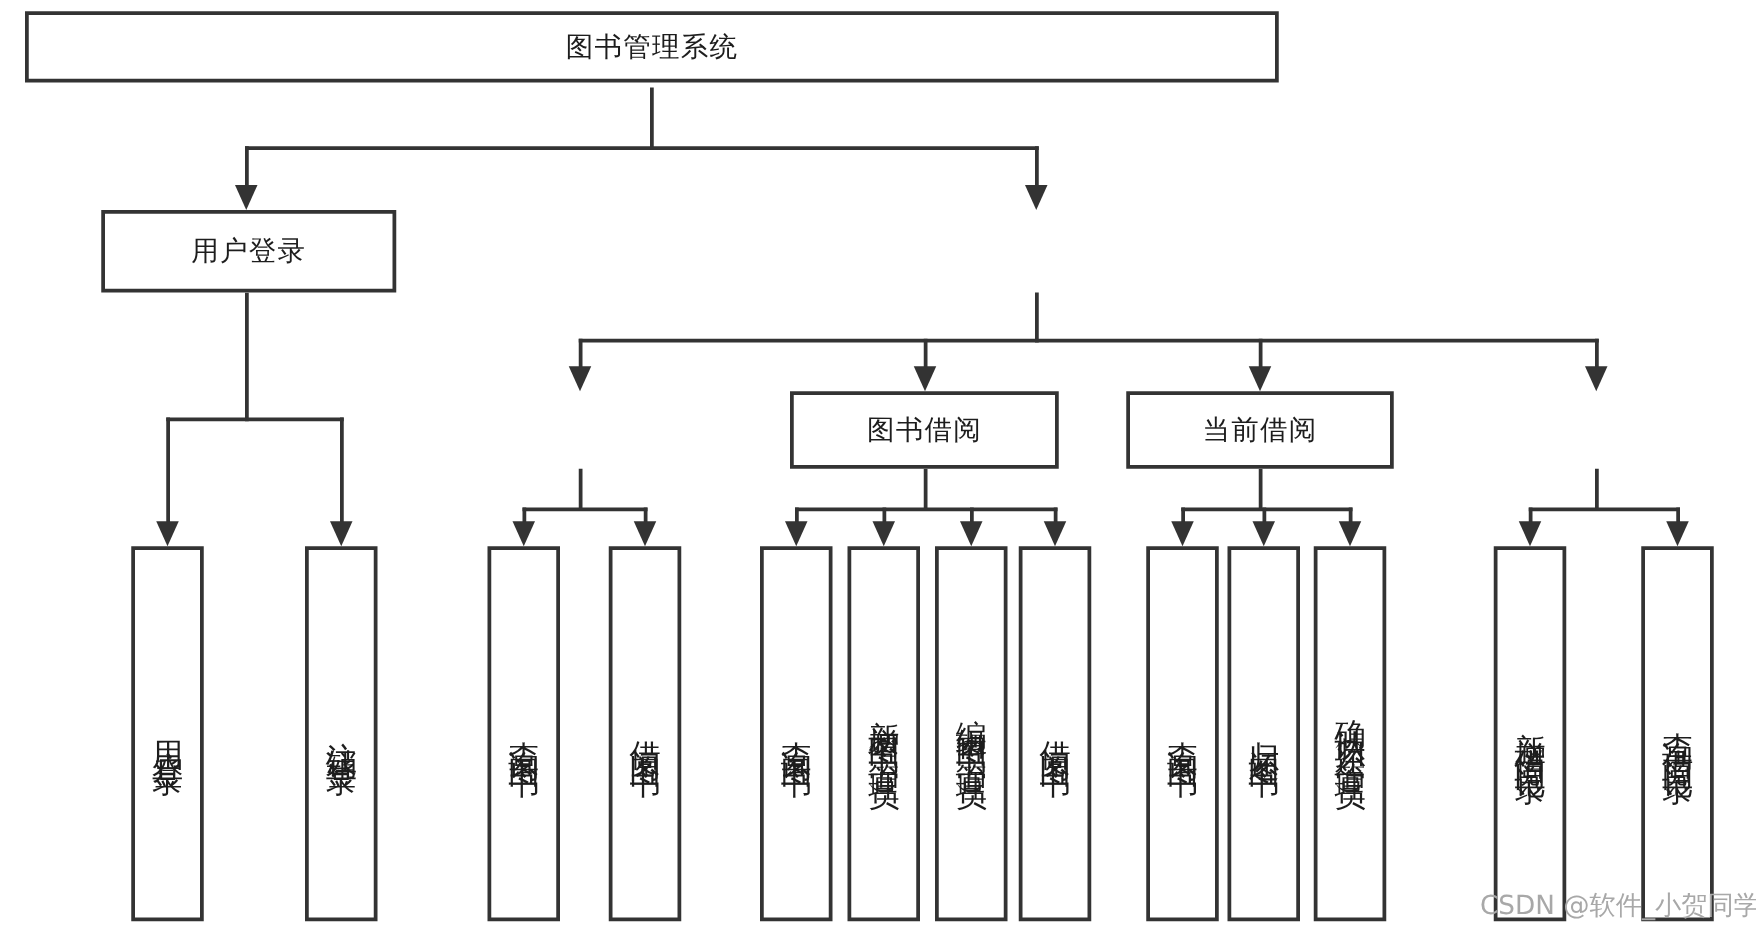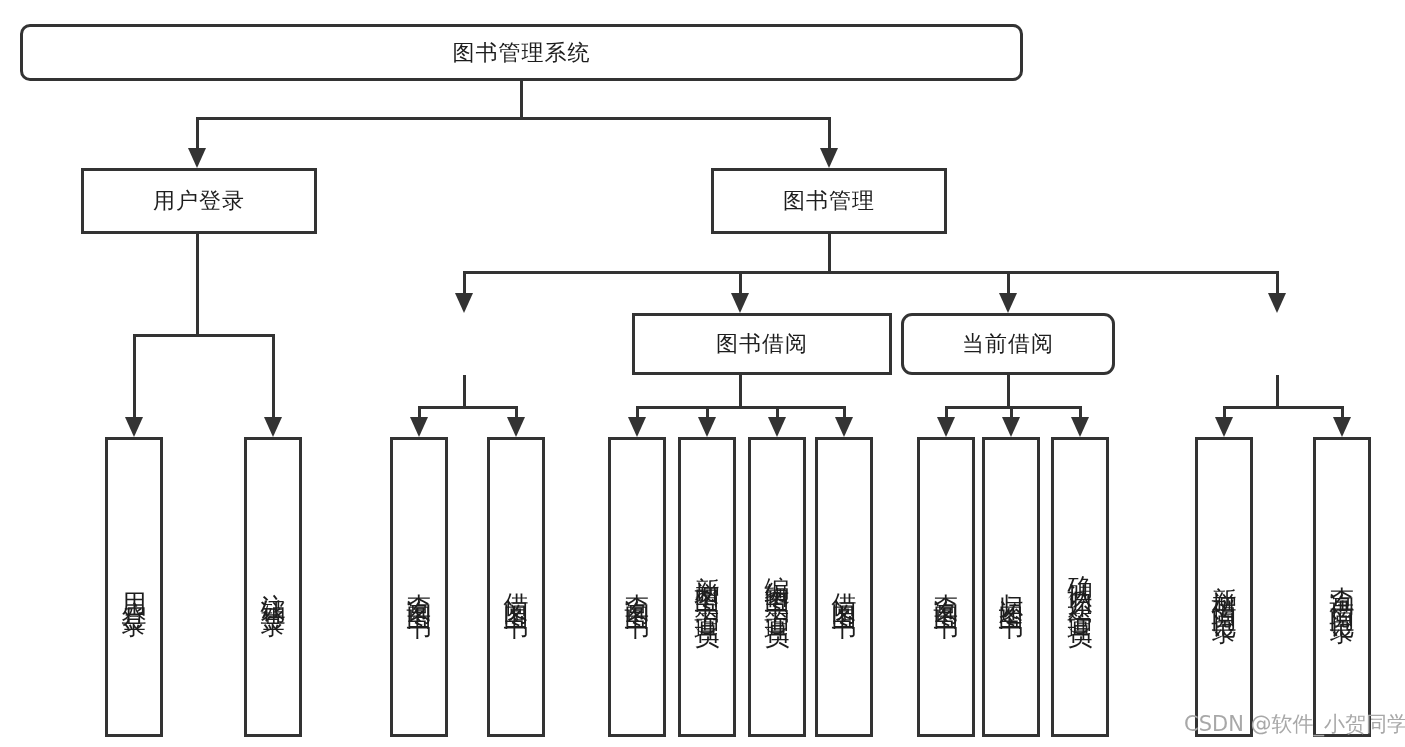--- a/index.html
+++ b/index.html
@@ -29,60 +29,57 @@
   .watermark{
     position:absolute;left:1184px;top:710px;
     font-size:21px;color:#a8a8a8;z-index:6;white-space:nowrap;
   }
 </style>
 </head>
 <body>
 
 <div id="canvas">
 
-  <div class="box" style="left:20px;top:24px;width:1003px;height:57px;border-radius:10px;">
+  <div class="box" style="left:20px;top:9px;width:1003px;height:57px;">
     <span class="hlabel">图书管理系统</span>
   </div>
 
   <div class="vline" style="left:520px;top:70px;height:49px;"></div>
   <div class="hline" style="left:196px;top:117px;width:635px;"></div>
   <div class="vline" style="left:196px;top:117px;height:35px;"></div>
   <div class="ahead" style="left:188px;top:148px;"></div>
   <div class="vline" style="left:828px;top:117px;height:35px;"></div>
   <div class="ahead" style="left:820px;top:148px;"></div>
 
   <div class="box" style="left:81px;top:168px;width:236px;height:66px;">
     <span class="hlabel">用户登录</span>
-  </div>
-  <div class="box" style="left:711px;top:168px;width:236px;height:66px;">
-    <span class="hlabel">图书管理</span>
   </div>
 
   <div class="vline" style="left:196px;top:234px;height:103px;"></div>
   <div class="hline" style="left:133px;top:334px;width:142px;"></div>
   <div class="vline" style="left:133px;top:334px;height:85px;"></div>
   <div class="ahead" style="left:125px;top:417px;"></div>
   <div class="vline" style="left:272px;top:334px;height:85px;"></div>
   <div class="ahead" style="left:264px;top:417px;"></div>
 
   <div class="vline" style="left:828px;top:234px;height:40px;"></div>
   <div class="hline" style="left:463px;top:271px;width:816px;"></div>
   <div class="vline" style="left:463px;top:271px;height:26px;"></div>
   <div class="ahead" style="left:455px;top:293px;"></div>
   <div class="vline" style="left:739px;top:271px;height:26px;"></div>
   <div class="ahead" style="left:731px;top:293px;"></div>
   <div class="vline" style="left:1007px;top:271px;height:26px;"></div>
   <div class="ahead" style="left:999px;top:293px;"></div>
   <div class="vline" style="left:1276px;top:271px;height:26px;"></div>
   <div class="ahead" style="left:1268px;top:293px;"></div>
 
-  <div class="box" style="left:632px;top:313px;width:260px;height:62px;">
+  <div class="box" style="left:632px;top:313px;width:215px;height:62px;">
     <span class="hlabel">图书借阅</span>
   </div>
-  <div class="box" style="left:901px;top:313px;width:214px;height:62px;border-radius:11px;">
+  <div class="box" style="left:901px;top:313px;width:214px;height:62px;">
     <span class="hlabel">当前借阅</span>
   </div>
 
   <div class="vline" style="left:463px;top:375px;height:33px;"></div>
   <div class="hline" style="left:418px;top:406px;width:100px;"></div>
   <div class="vline" style="left:418px;top:406px;height:13px;"></div>
   <div class="ahead" style="left:410px;top:417px;"></div>
   <div class="vline" style="left:515px;top:406px;height:13px;"></div>
   <div class="ahead" style="left:507px;top:417px;"></div>
 

